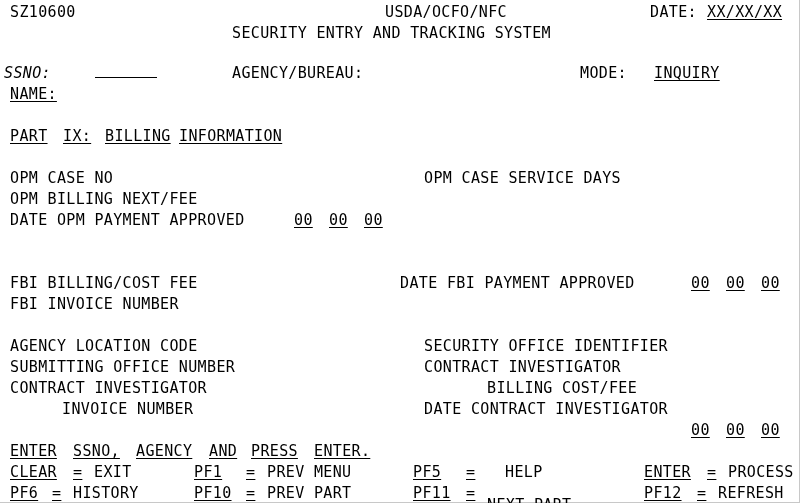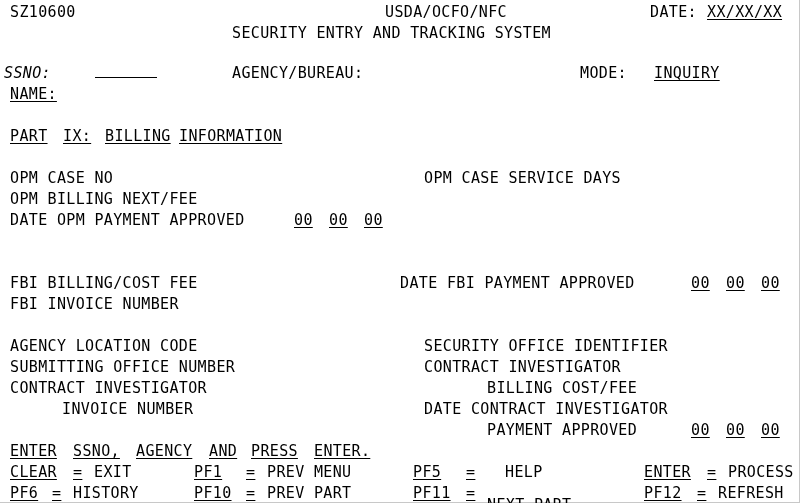--- a/index.html
+++ b/index.html
@@ -109,21 +109,20 @@
   <span class="cell" style="left:424px; top:358px;">CONTRACT INVESTIGATOR</span>
 
   <span class="cell" style="left:10px; top:379px;">CONTRACT INVESTIGATOR</span>
 
   <span class="cell" style="left:487px; top:379px;">BILLING COST/FEE</span>
 
   <span class="cell" style="left:62px; top:400px;">INVOICE NUMBER</span>
 
   <span class="cell" style="left:424px; top:400px;">DATE CONTRACT INVESTIGATOR</span>
 
-  <span class="cell" style="left:487px; top:421px;">PAYMENT APPROVED</span>
 
   <span class="cell u" style="left:691px; top:421px;">00</span>
   <span class="cell u" style="left:726px; top:421px;">00</span>
   <span class="cell u" style="left:761px; top:421px;">00</span>
 
   <span class="cell u" style="left:10px; top:442px;">ENTER</span>
   <span class="cell u" style="left:73px; top:442px;">SSNO,</span>
   <span class="cell u" style="left:136px; top:442px;">AGENCY</span>
   <span class="cell u" style="left:209px; top:442px;">AND</span>
   <span class="cell u" style="left:251px; top:442px;">PRESS</span>

